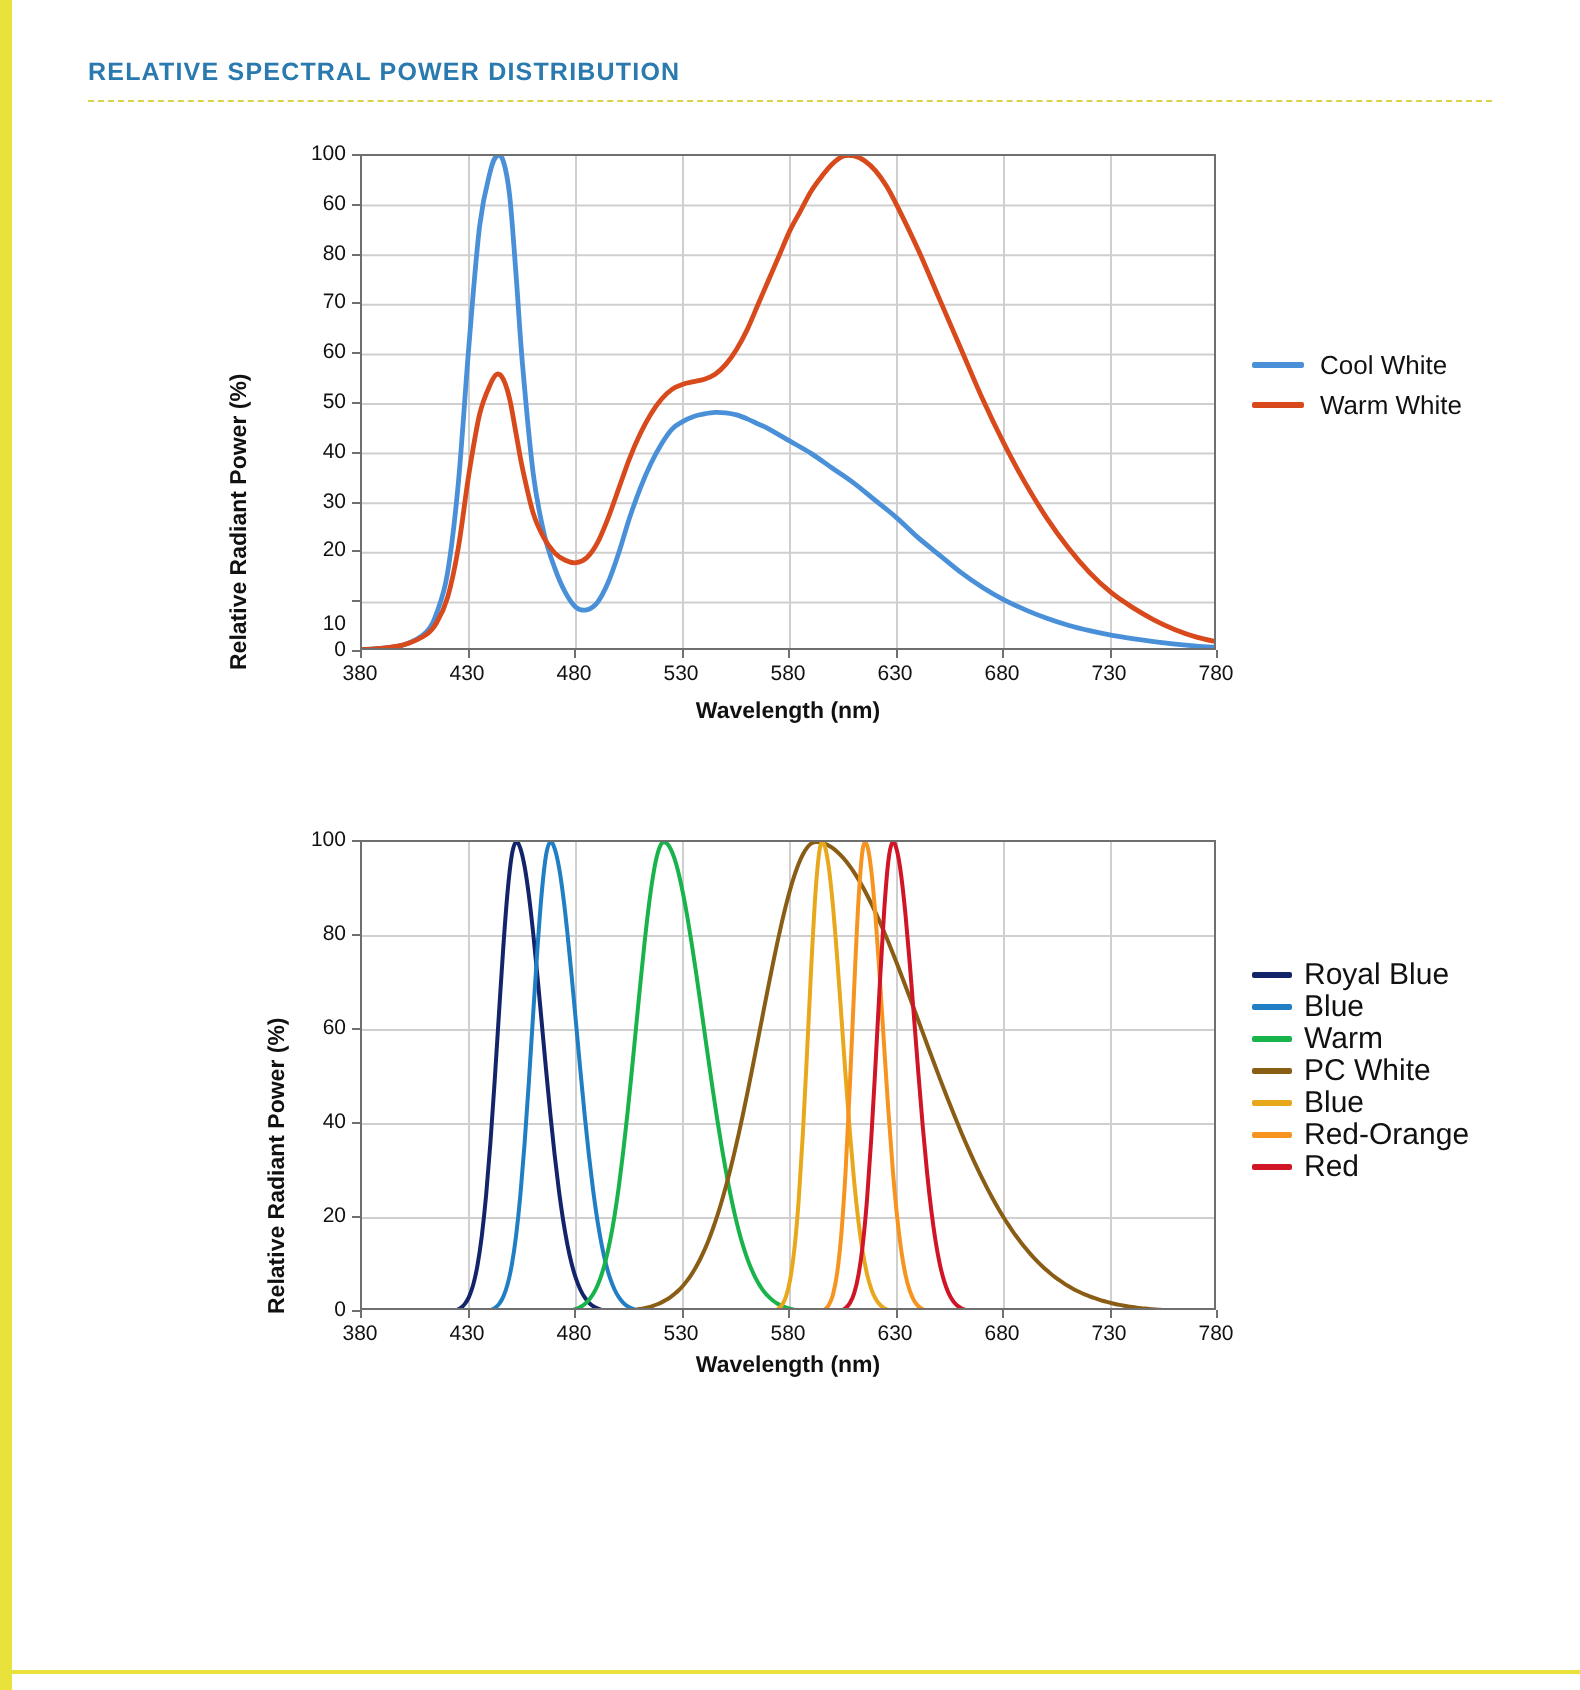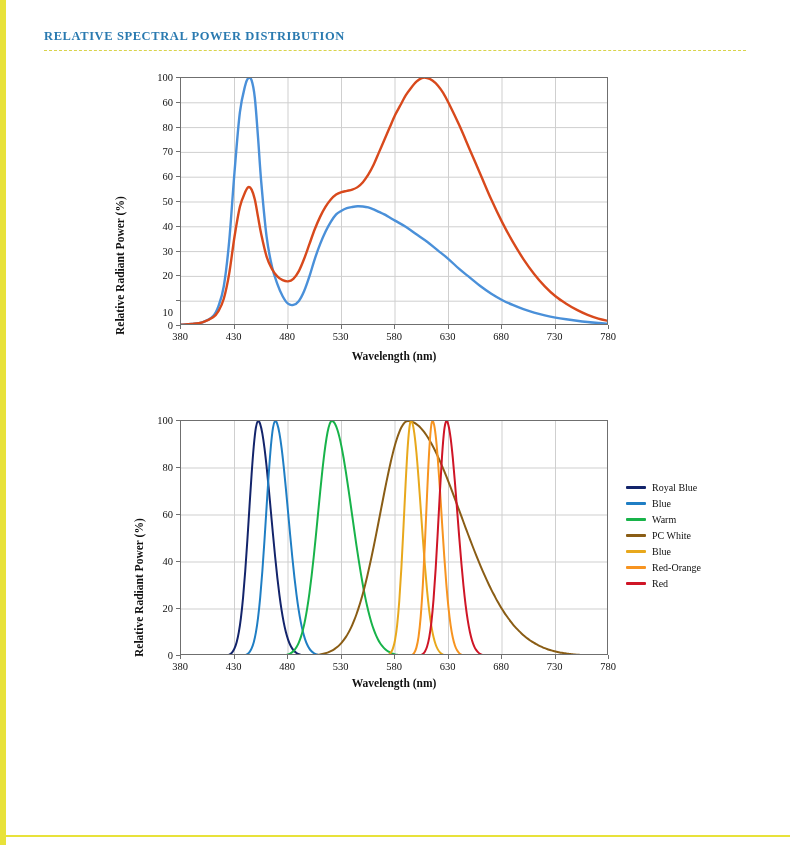--- a/index.html
+++ b/index.html
@@ -12,21 +12,20 @@
     height: 845px;
     font-family: "Liberation Sans", sans-serif;
     position: relative;
     overflow: hidden;
   }
   .page {
     position: relative;
     width: 790px;
     height: 845px;
     box-sizing: border-box;
-    font-family: Liberation Serif, serif;
   }
   
   .left-rail {
     position: absolute;
     left: 0;
     top: 0;
     width: 6px;
     height: 845px;
     background: #e8e23a;
   }
@@ -131,21 +130,21 @@
     flex: 0 0 auto;
     border-radius: 1px;
   }
   .legend-label {
     font-size: 13px;
     color: #111;
     white-space: nowrap;
   }
   .legend-small .legend-row { height: 15px; margin-bottom: 1px; }
   .legend-small .legend-swatch { width: 20px; height: 2.5px; margin-right: 6px; }
-  .legend-small .legend-label { font-size: 10px; }
+  .legend-small .legend-label { font-size: 15px; }
 
   svg { display: block; }
 </style>
 </head>
 <body>
 
 <div class="page">
 
   <div class="left-rail"></div>
   <div class="bottom-rail"></div>
@@ -225,20 +224,30 @@
           <div class="tick-mark-x" style="left: 321px; top: 248px;"></div>
           <div class="xtick-label" style="left: 374.5px; top: 254px;">730</div>
           <div class="tick-mark-x" style="left: 374.5px; top: 248px;"></div>
           <div class="xtick-label" style="left: 428px; top: 254px;">780</div>
           <div class="tick-mark-x" style="left: 428px; top: 248px;"></div>
         </div>
     </div>
 
     <div class="axis-label-x" style="left:180px; top:290px; width:428px;">Wavelength (nm)</div>
 
+    <div class="legend" id="c1-legend" style="left:626px; top:113px;">
+        <div class="legend-row">
+          <div class="legend-swatch" style="background: rgb(74, 144, 217);"></div>
+          <div class="legend-label">Cool White</div>
+        </div>
+        <div class="legend-row">
+          <div class="legend-swatch" style="background: rgb(216, 73, 28);"></div>
+          <div class="legend-label">Warm White</div>
+        </div>
+      </div>
   </div>
 
   <div class="chart-block" style="left:0; top:400px; width:790px; height:310px;">
 
     <div class="axis-label-y" style="left:133px; top:257px;">Relative Radiant Power (%)</div>
 
     <div class="plot-wrap" style="left:180px; top:20px; width:428px; height:235px;">
       <div class="plot" style="left:0; top:0; width:428px; height:235px;">
         <svg width="428" height="235" viewBox="0 0 428 235">
           <g id="c2-grid">

